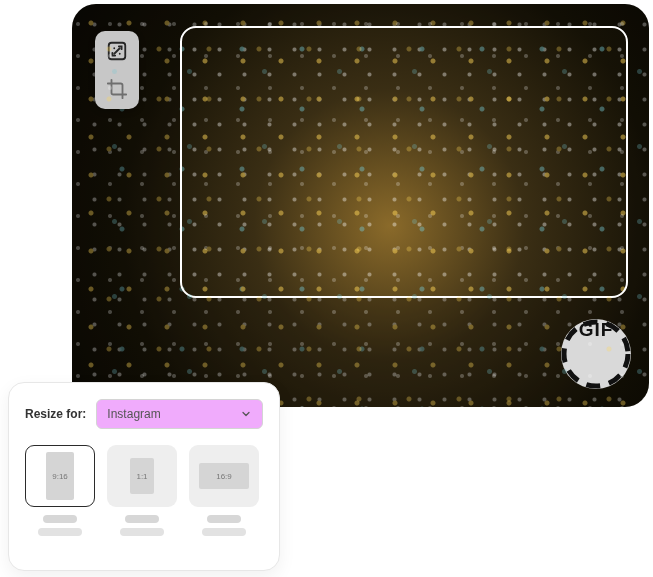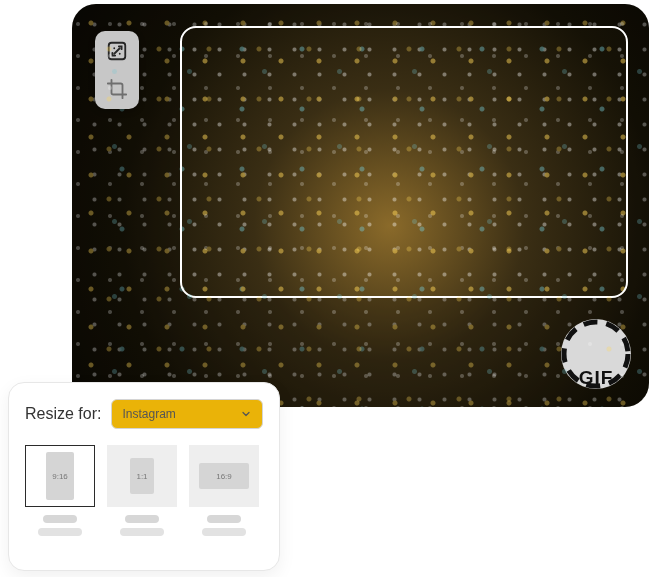--- a/index.html
+++ b/index.html
@@ -75,21 +75,21 @@
     }
     .gif-badge {
       position: absolute;
       right: 18px;
       bottom: 18px;
       width: 70px;
       height: 70px;
       border-radius: 50%;
       background: #d9d9d9;
       display: flex;
-      align-items: flex-end;
+      align-items: flex-start;
       justify-content: center;
       font-weight: 800;
       font-size: 19px;
       letter-spacing: 1px;
       color: #111;
     }
     .gif-badge svg.dashring {
       position: absolute;
       inset: 0;
     }
@@ -106,53 +106,54 @@
       padding: 16px 16px 12px;
       box-shadow: 0 6px 18px rgba(0,0,0,.06);
     }
     .resize-row {
       display: flex;
       align-items: center;
       gap: 10px;
       margin-bottom: 16px;
     }
     .resize-label {
-      font-size: 16px;
+      font-size: 12px;
       color: #333;
+      font-weight: bold;
     }
     .select {
       flex: 1;
       height: 30px;
       border: 1px solid #d4d4d4;
       border-radius: 6px;
       display: flex;
       align-items: center;
       justify-content: space-between;
       padding: 0 10px;
       font-size: 12px;
       color: #555;
       cursor: pointer;
-      background: #eab308;
+      background: #f0abfc;
     }
     .ratios {
       display: flex;
       gap: 12px;
     }
     .ratio-item {
       width: 70px;
       display: flex;
       flex-direction: column;
       align-items: center;
       gap: 8px;
       cursor: pointer;
     }
     .ratio-frame {
       width: 70px;
       height: 62px;
-      border-radius: 0;
+      border-radius: 9px;
       display: flex;
       align-items: center;
       justify-content: center;
       position: relative;
     }
     .ratio-item.selected .ratio-frame {
       border: 1.5px solid #2b2b2b;
     }
     .ratio-item:not(.selected) .ratio-frame {
       background: #eeeeee;

